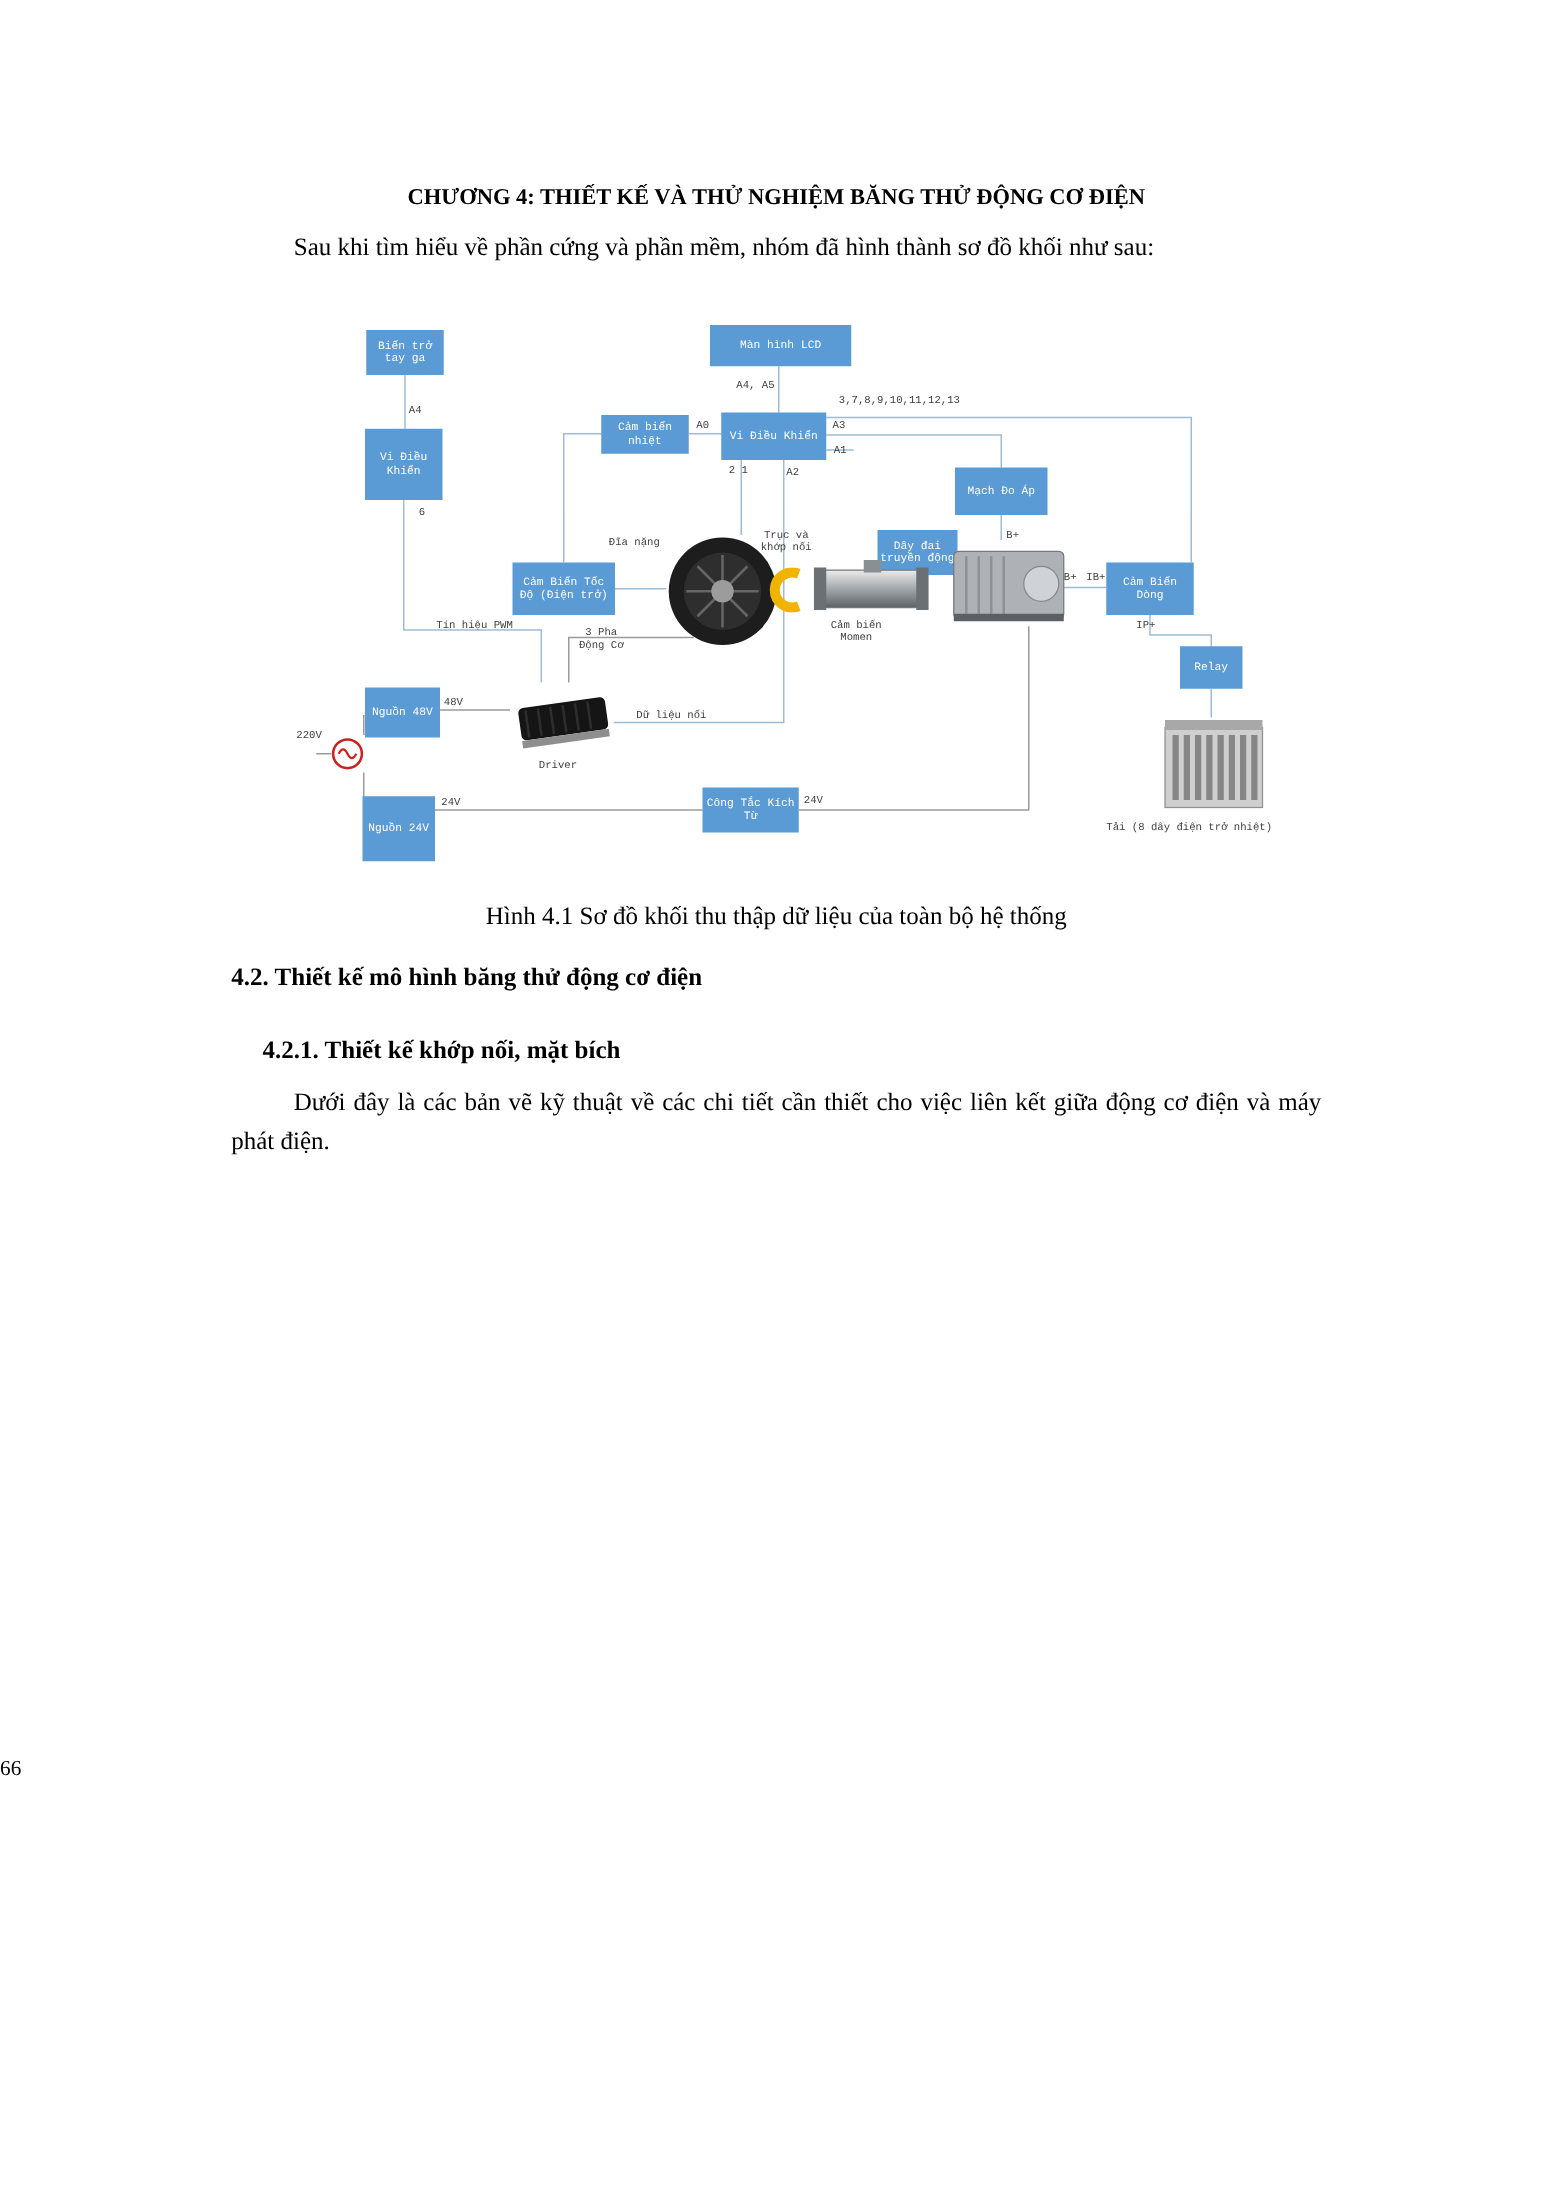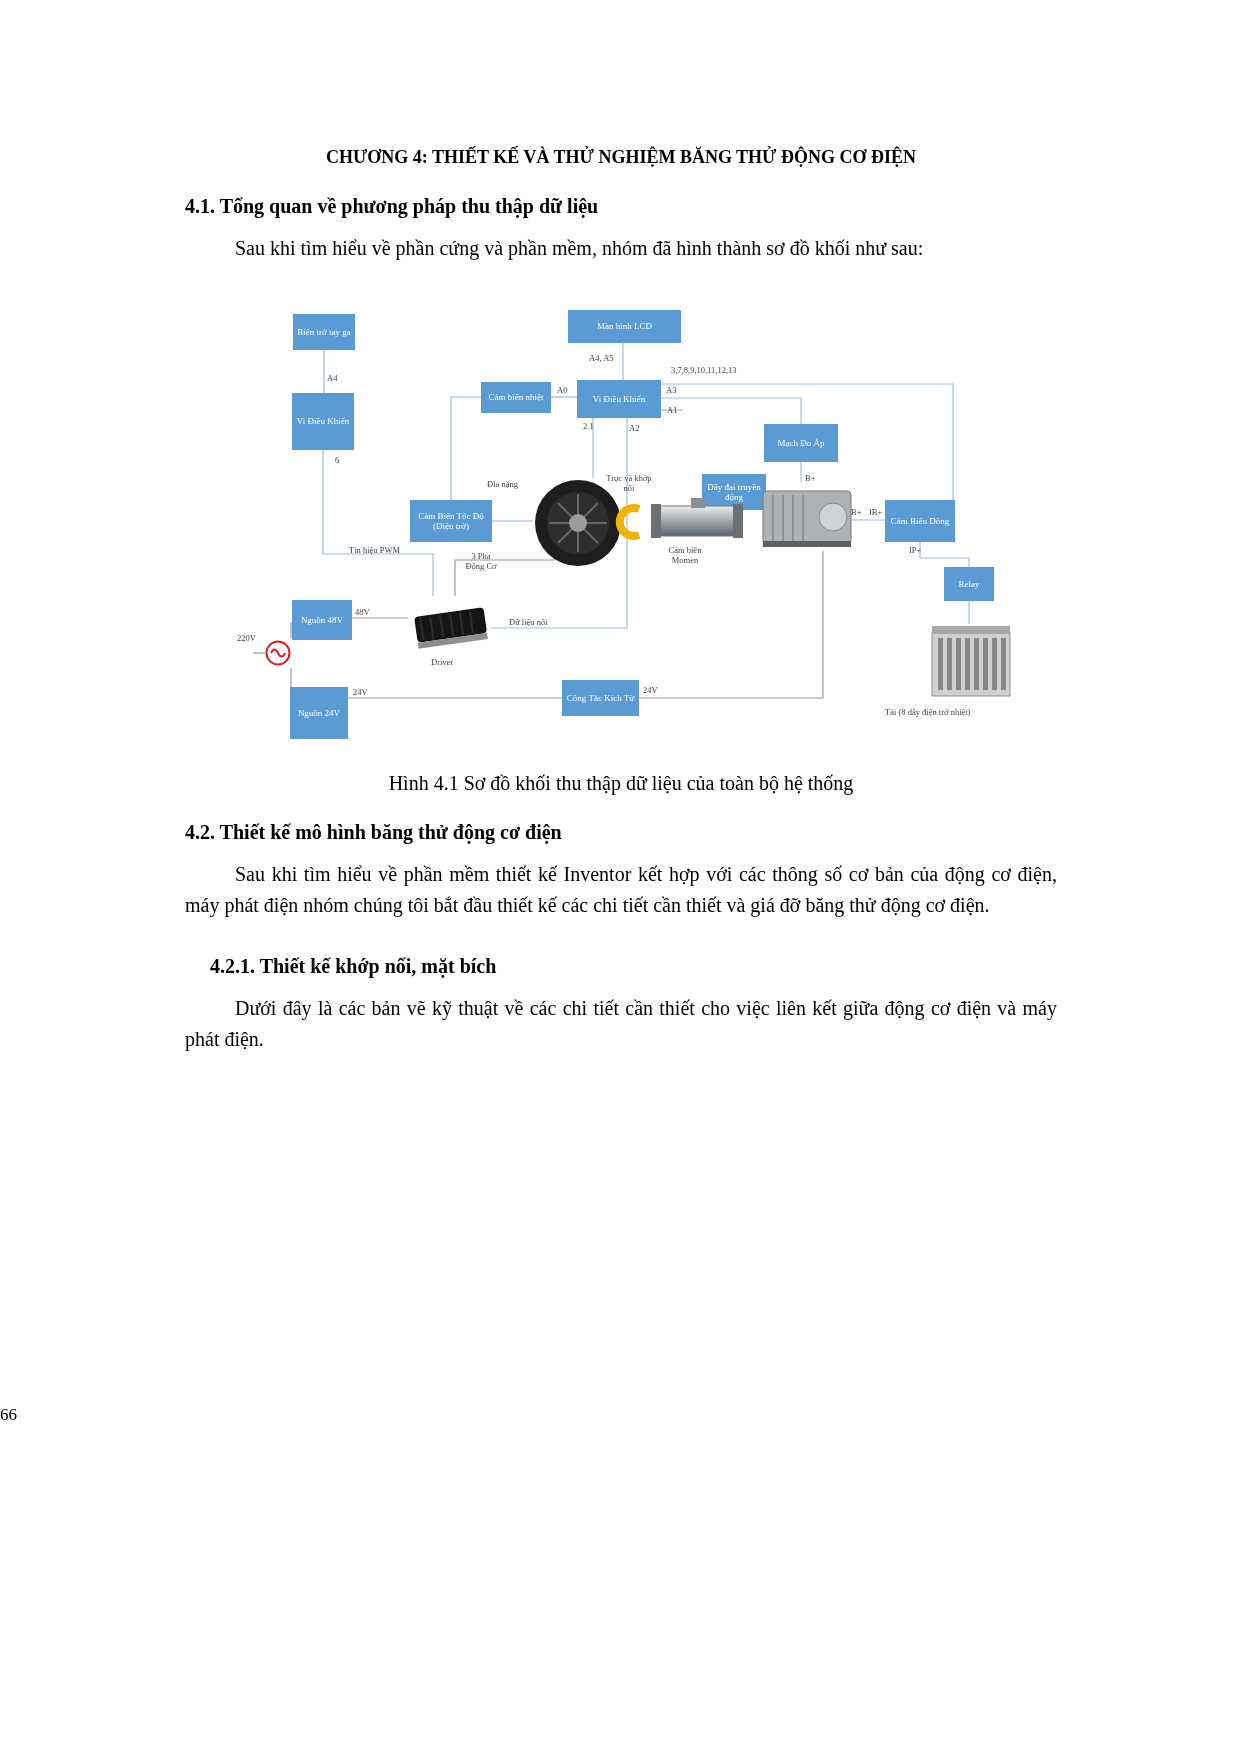--- a/index.html
+++ b/index.html
@@ -8,38 +8,37 @@
   .content{position:absolute;left:185px;top:146px;width:872px;}
   .chapter-title{font-size:18px;font-weight:bold;text-align:center;margin:0;line-height:1.3;}
   .h2{font-size:20px;font-weight:bold;margin:24px 0 0 0;line-height:1.3;}
   .h3{font-size:20px;font-weight:bold;margin:32px 0 0 25px;line-height:1.3;}
   .para{font-size:20px;line-height:1.55;text-align:justify;text-indent:50px;margin:14px 0 0 0;}
   .fig-caption{font-size:20px;text-align:center;margin:16px 0 0 0;}
   .pageno{position:absolute;top:1405px;left:0;width:100%;text-align:left;font-size:17px;}
 
   
   .diagram{position:relative;width:812px;height:448px;margin:44px 0 0 38px;
-           font-family:Liberation Serif, serif;}
+           font-family:Liberation Mono, monospace;}
   .wires{position:absolute;left:0;top:0;}
   .dbox{position:absolute;background:var(--box-blue,#5b9bd5);color:#fff;font-size:9px;line-height:1.2;
         display:flex;align-items:center;justify-content:center;text-align:center;
         padding:1px 2px;box-sizing:border-box;}
   .dlabel{position:absolute;font-size:8.5px;color:#3f3f3f;white-space:nowrap;line-height:1.15;}
   .dlabel.wrap{white-space:normal;text-align:center;}
   .photo{position:absolute;}
 </style>
 </head>
 <body>
 
 <div class="page">
   <div class="content">
 
     <p class="chapter-title">CHƯƠNG 4: THIẾT KẾ VÀ THỬ NGHIỆM BĂNG THỬ ĐỘNG CƠ ĐIỆN</p>
 
-    <p class="h2">4.1. Tổng quan về phương pháp thu thập dữ liệu</p>
     <p class="para">Sau khi tìm hiểu về phần cứng và phần mềm, nhóm đã hình thành sơ đồ khối như sau:</p>
 
     <div class="diagram">
 
       <svg class="wires" width="812" height="448">
         <g fill="none" stroke="#9dbcd8" stroke-width="1.2">
           <polyline points="101,42 101,85"></polyline>
           <polyline points="400,35 400,72"></polyline>
           <polyline points="328,89 354,89"></polyline>
           <polyline points="438,76 730,76 730,192"></polyline>
@@ -181,20 +180,19 @@
       <div class="dlabel" style="left:130px;top:380px">24V</div>
       <div class="dlabel" style="left:420px;top:378px">24V</div>
       <div class="dlabel" style="left:286px;top:310px">Dữ liệu nối</div>
       <div class="dlabel" style="left:208px;top:350px">Driver</div>
       <div class="dlabel" style="left:662px;top:400px">Tải (8 dây điện trở nhiệt)</div>
     </div>
 
     <p class="fig-caption">Hình 4.1 Sơ đồ khối thu thập dữ liệu của toàn bộ hệ thống</p>
 
     <p class="h2">4.2. Thiết kế mô hình băng thử động cơ điện</p>
-    <p class="para">Sau khi tìm hiểu về phần mềm thiết kế Inventor kết hợp với các thông số cơ bản của động cơ điện, máy phát điện nhóm chúng tôi bắt đầu thiết kế các chi tiết cần thiết và giá đỡ băng thử động cơ điện.</p>
 
     <p class="h3">4.2.1. Thiết kế khớp nối, mặt bích</p>
     <p class="para">Dưới đây là các bản vẽ kỹ thuật về các chi tiết cần thiết cho việc liên kết giữa động cơ điện và máy phát điện.</p>
   </div>
 
   <div class="pageno">66</div>
 </div>
 
 </body></html>

